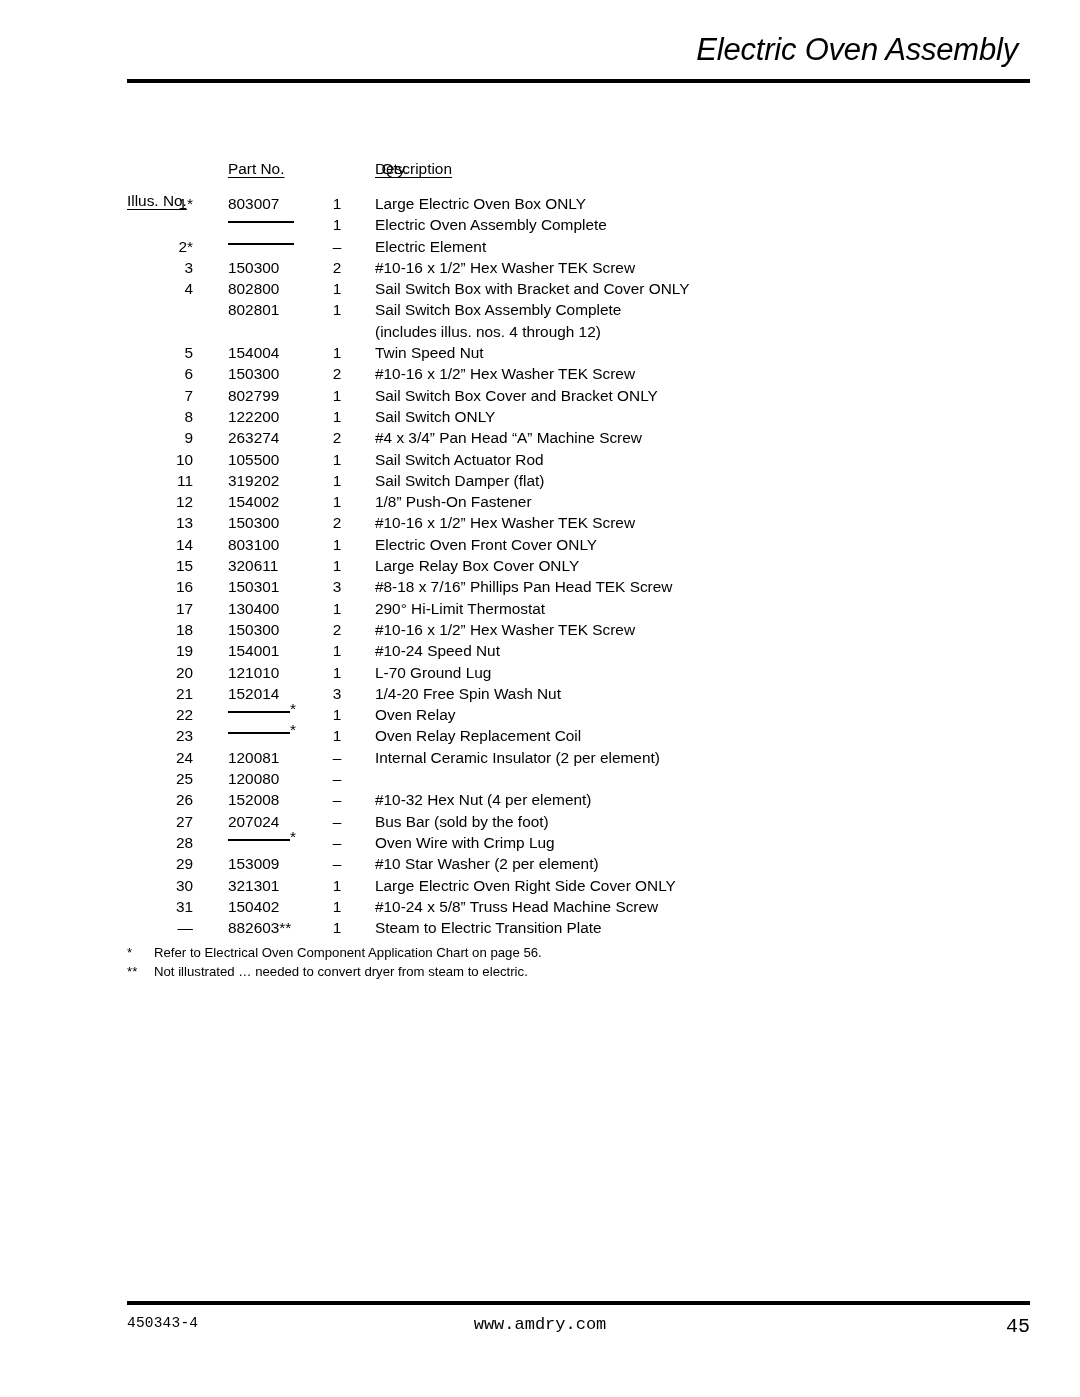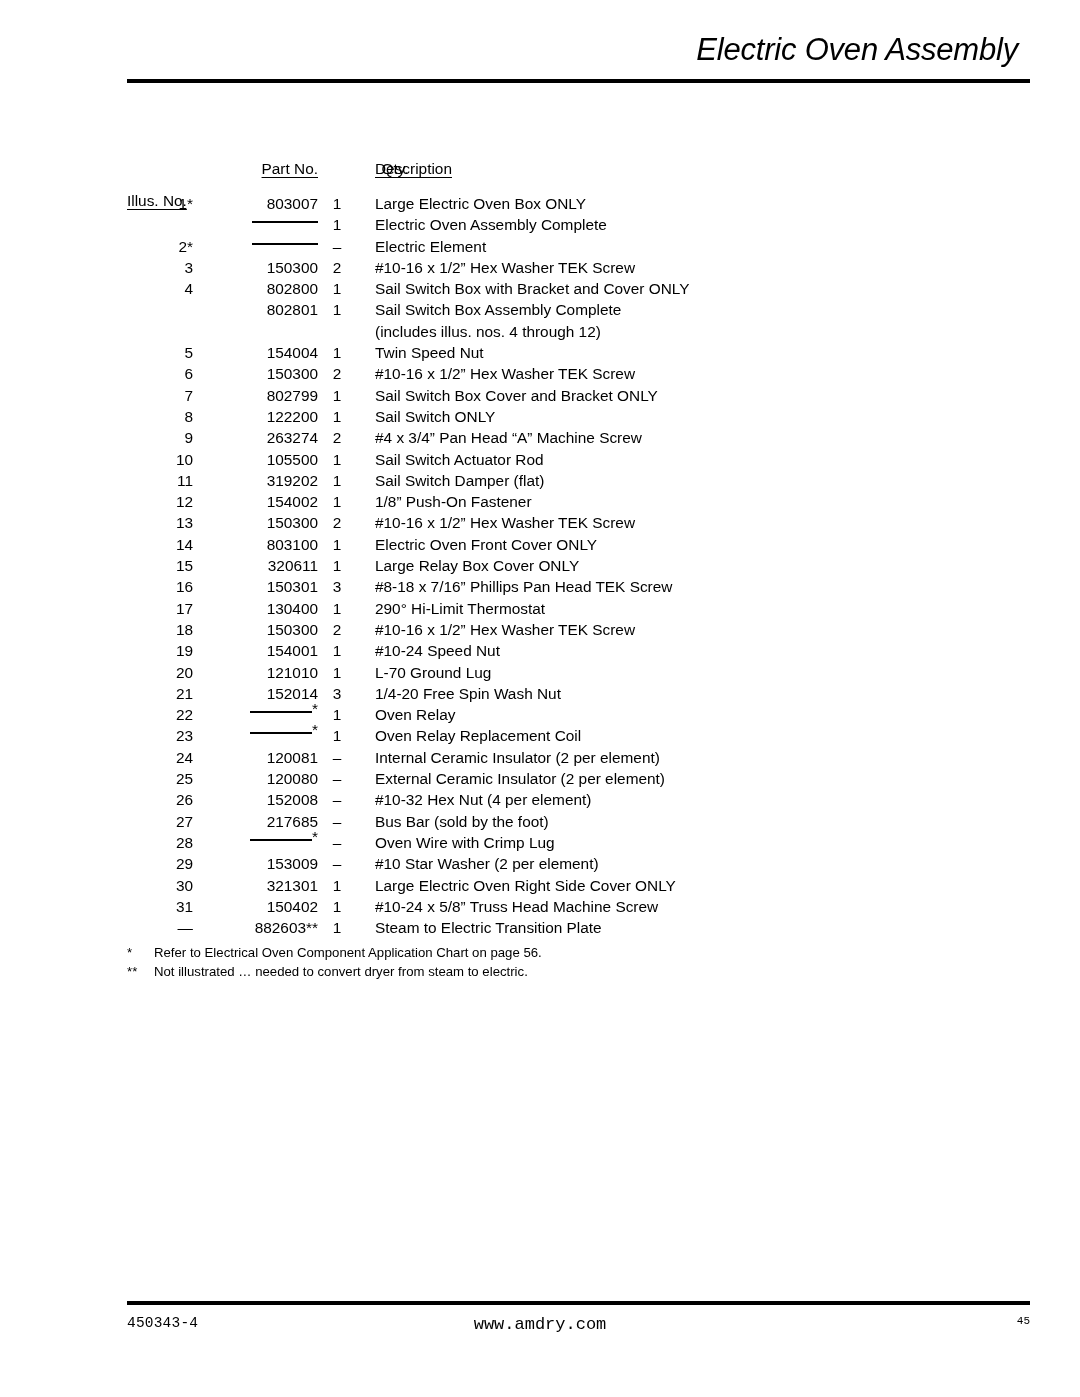--- a/index.html
+++ b/index.html
@@ -66,21 +66,21 @@
   .col-illus {
     position: absolute;
     left: 127px;
     width: 66px;
     text-align: right;
   }
   .col-part {
     position: absolute;
     left: 228px;
     width: 90px;
-    text-align: right;
+    text-align: left;
   }
   .col-qty {
     position: absolute;
     left: 325px;
     width: 24px;
     text-align: center;
   }
   .col-desc {
     position: absolute;
     left: 375px;
@@ -181,21 +181,21 @@
     left: 0;
     top: 28px;
     width: 1080px;
     text-align: center;
     font-size: 17px;
   }
   .footer-right {
     position: absolute;
     right: 50px;
     top: 28px;
-    font-size: 11px;
+    font-size: 20px;
   }
 </style>
 </head>
 <body>
 
 <div class="page-header">
   <div class="header-title">Electric Oven Assembly</div>
   <div class="header-rule"></div>
 </div>
 
@@ -366,31 +366,30 @@
     <div class="table-row">
       <span class="col-illus">24</span>
       <span class="col-part">120081</span>
       <span class="col-qty">–</span>
       <span class="col-desc">Internal Ceramic Insulator (2 per element)</span>
     </div>
     <div class="table-row">
       <span class="col-illus">25</span>
       <span class="col-part">120080</span>
       <span class="col-qty">–</span>
-      <span class="col-desc">External Ceramic Insulator (2 per element)</span>
     </div>
     <div class="table-row">
       <span class="col-illus">26</span>
       <span class="col-part">152008</span>
       <span class="col-qty">–</span>
       <span class="col-desc">#10-32 Hex Nut (4 per element)</span>
     </div>
     <div class="table-row">
       <span class="col-illus">27</span>
-      <span class="col-part">217685</span>
+      <span class="col-part">207024</span>
       <span class="col-qty">–</span>
       <span class="col-desc">Bus Bar (sold by the foot)</span>
     </div>
     <div class="table-row">
       <span class="col-illus">28</span>
       <span class="col-part"><span class="dash-line"></span><span class="dash-star">*</span></span>
       <span class="col-qty">–</span>
       <span class="col-desc">Oven Wire with Crimp Lug</span>
     </div>
     <div class="table-row">

